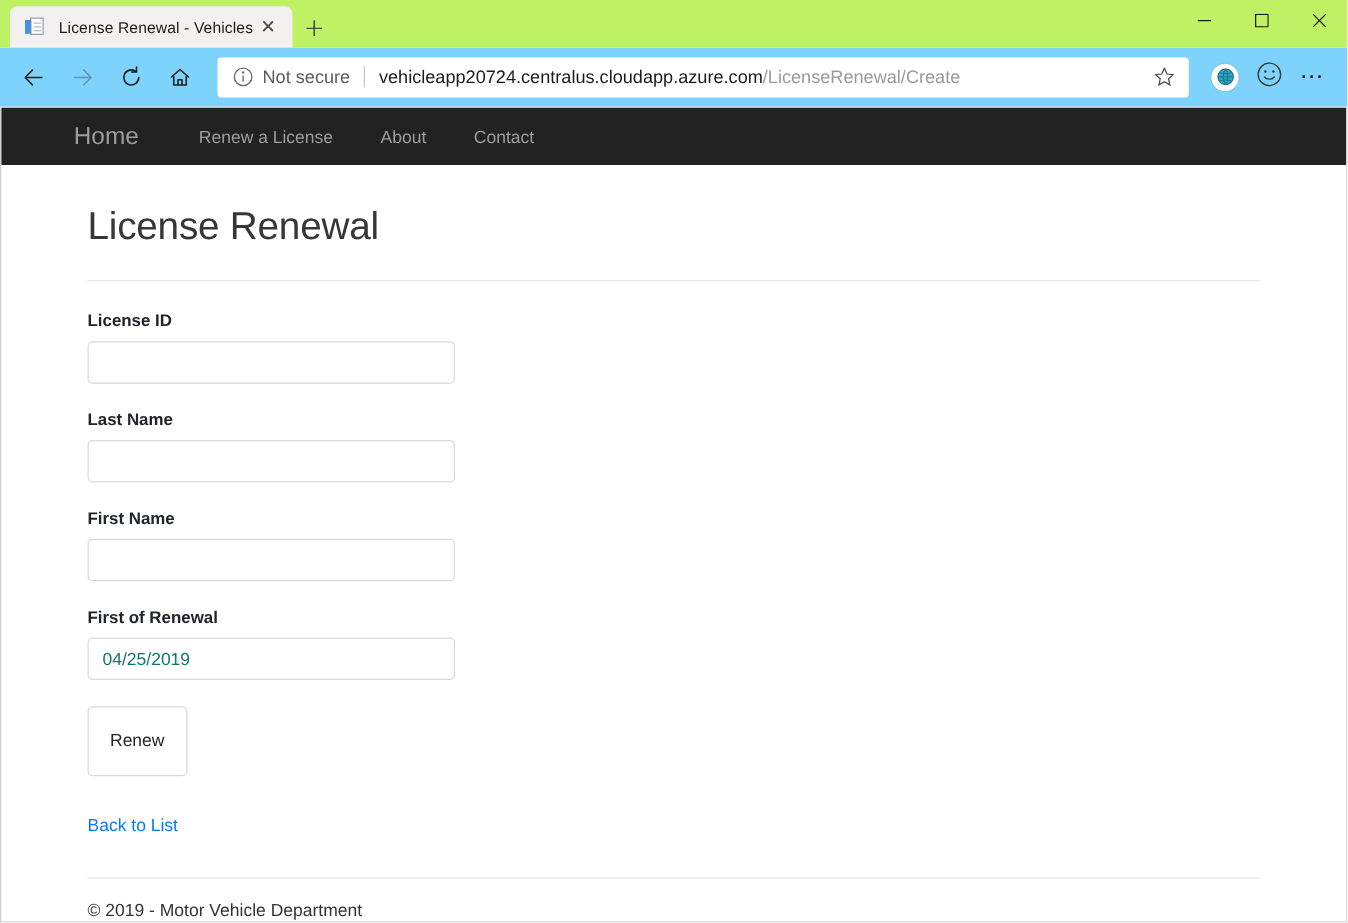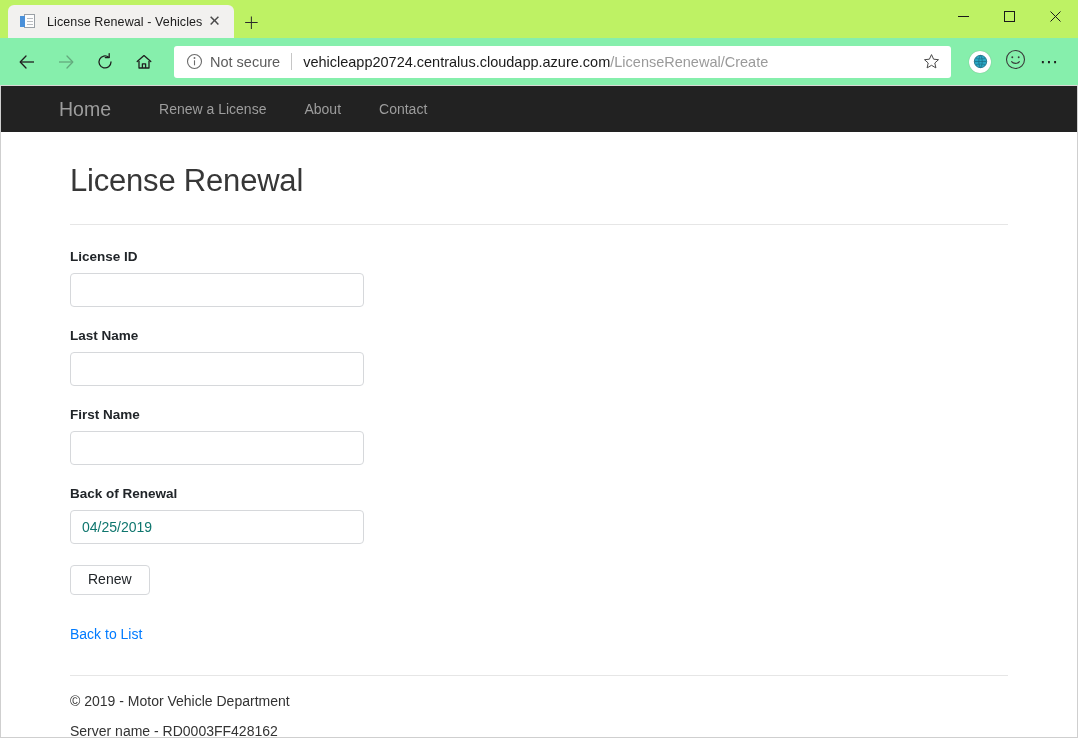--- a/index.html
+++ b/index.html
@@ -136,21 +136,21 @@
     display: flex;
     align-items: center;
     justify-content: center;
     color: #1a1a1a;
   }
   .win-btn svg { display: block; }
 
   
   .toolbar {
     height: 48px;
-    background: #86efac;
+    background: #7dd3fc;
     display: flex;
     align-items: center;
     padding: 0 12px 0 10px;
     box-sizing: border-box;
     flex: none;
     border-bottom: 1px solid #d8d8d5;
   }
 
   .nav-btn {
     width: 34px;
@@ -340,21 +340,21 @@
   }
   .form-control.date-value { color: #0f766e; }
 
   .btn-renew {
     border: 1px solid #d6d8db;
     background: #ffffff;
     border-radius: 4px;
     font-size: 14px;
     color: #212529;
     font-family: "Liberation Sans", sans-serif;
-    padding: 4px 17px;
+    padding: 17px 17px;
     line-height: 1.4;
     cursor: pointer;
   }
 
   .back-link {
     display: inline-block;
     margin-top: 31px;
     font-size: 14px;
     color: #007bff;
     text-decoration: none;
@@ -516,21 +516,21 @@
           <label class="form-label">Last Name</label>
           <input class="form-control" type="text" value="" style="">
         </div>
 
         <div class="form-group">
           <label class="form-label">First Name</label>
           <input class="form-control" type="text" value="" style="">
         </div>
 
         <div class="form-group">
-          <label class="form-label">Back of Renewal</label>
+          <label class="form-label">First of Renewal</label>
           <input class="form-control date-value" type="text" value="04/25/2019" style="">
         </div>
 
         <button class="btn-renew">Renew</button>
 
         <div>
           <a class="back-link" href="#">Back to List</a>
         </div>
       </div>
 

